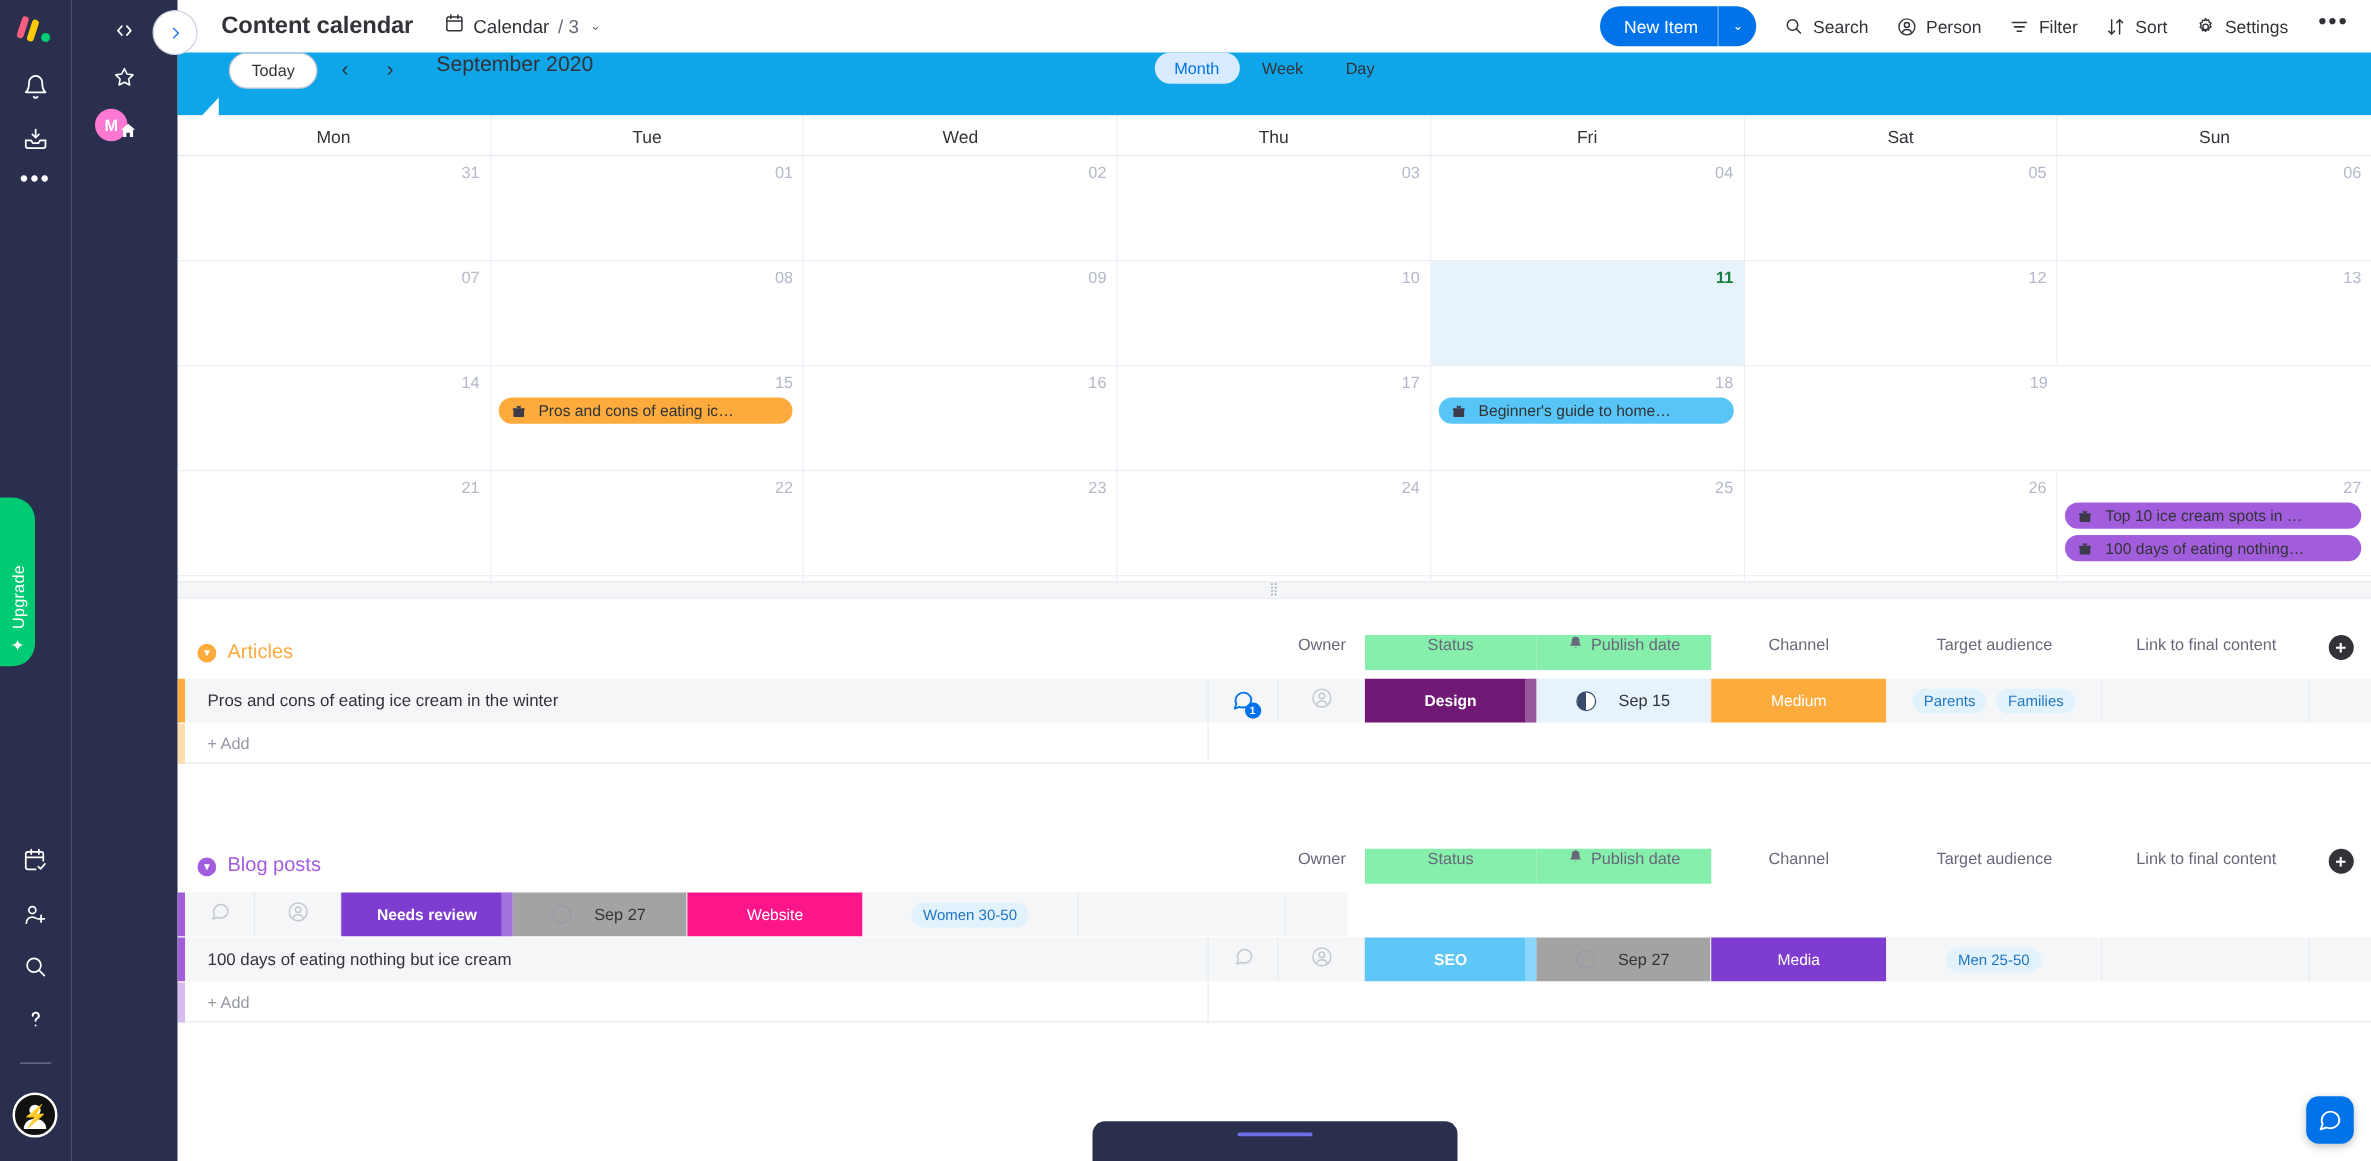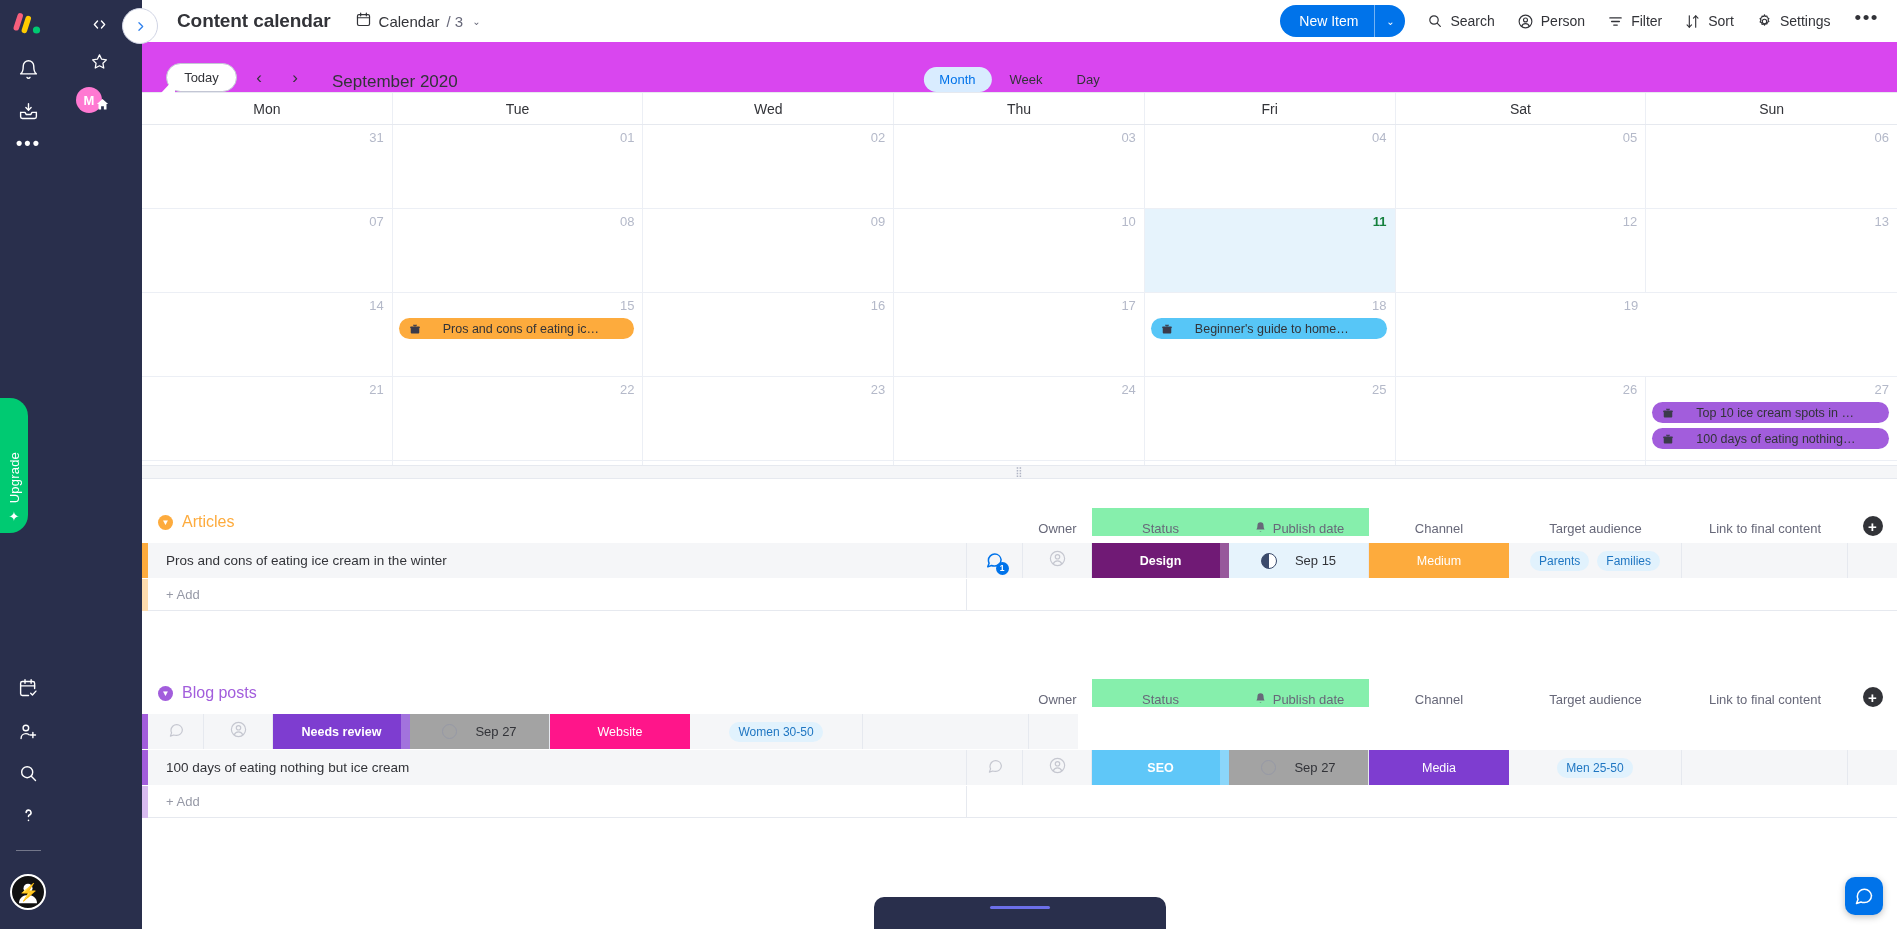--- a/index.html
+++ b/index.html
@@ -162,23 +162,23 @@
   .hdr-action svg { display:block; }
   #hdr-more {
     margin-left: 24px; cursor: pointer; color: #323338;
     font-size: 19px; letter-spacing: 1.5px; line-height: 8px;
     padding-bottom: 7px;
   }
 
   
   #cal-toolbar {
     position: relative; height: 50px;
-    display: flex; align-items: flex-end;
-    padding-left: 24px;
-    background: #d946ef;
+    display: flex; align-items: flex-start;
+    padding-left: 41px;
+    background: #0ea5e9;
   }
   #today-btn {
     height: 29px; min-width: 71px; padding: 0 15px;
     border: 1px solid #c3c6d4; border-radius: 16px;
     background: #fff; color: #323338; font-size: 13px;
     display: flex; align-items: center; justify-content: center;
     cursor: pointer; font-family: inherit;
   }
   .nav-arrow {
     width: 28px; height: 28px; margin-left: 8px;
@@ -231,21 +231,21 @@
   }
   .day-cell:last-child { border-right: none; }
   .day-cell.today-col { background: #e6f3fc; }
   .day-num {
     display: block; text-align: right;
     font-size: 13px; color: #b4b9c9;
     font-family: "Liberation Sans", sans-serif;
   }
   .day-num.is-today { color: #15803d; font-weight: 600; }
   .evt {
-    display: flex; align-items: center; gap: 22px;
+    display: flex; align-items: center; gap: 10px;
     height: 21px; margin-top: 5px;
     border-radius: 11px; padding: 0 10px;
     font-size: 12.5px; color: #323338;
     white-space: nowrap; overflow: hidden;
     cursor: pointer;
   }
   .evt .evt-ico { flex: 0 0 auto; display:block; }
   .evt .evt-txt { overflow: hidden; text-overflow: ellipsis; }
 
   
@@ -280,21 +280,21 @@
     color: #fff; font-size: 8px; margin-right: 9px; cursor: pointer;
   }
   .group-name { font-size: 16px; cursor: pointer; }
 
   .col-head-row {
     position: absolute; right: 0;
     display: flex; align-items: center;
     height: 28px; font-size: 13px; color: #676879;
   }
   .col-head {
-    display: flex; align-items: flex-end; justify-content: center; gap: 6px;
+    display: flex; align-items: flex-start; justify-content: center; gap: 6px;
     height: 28px;
   }
   .col-head.shaded { background: #86efac; }
 
   .row {
     display: flex; align-items: stretch;
     height: 35px; margin-bottom: 1px;
   }
   .row-color { width: 6px; flex: 0 0 6px; }
   .row-name {

